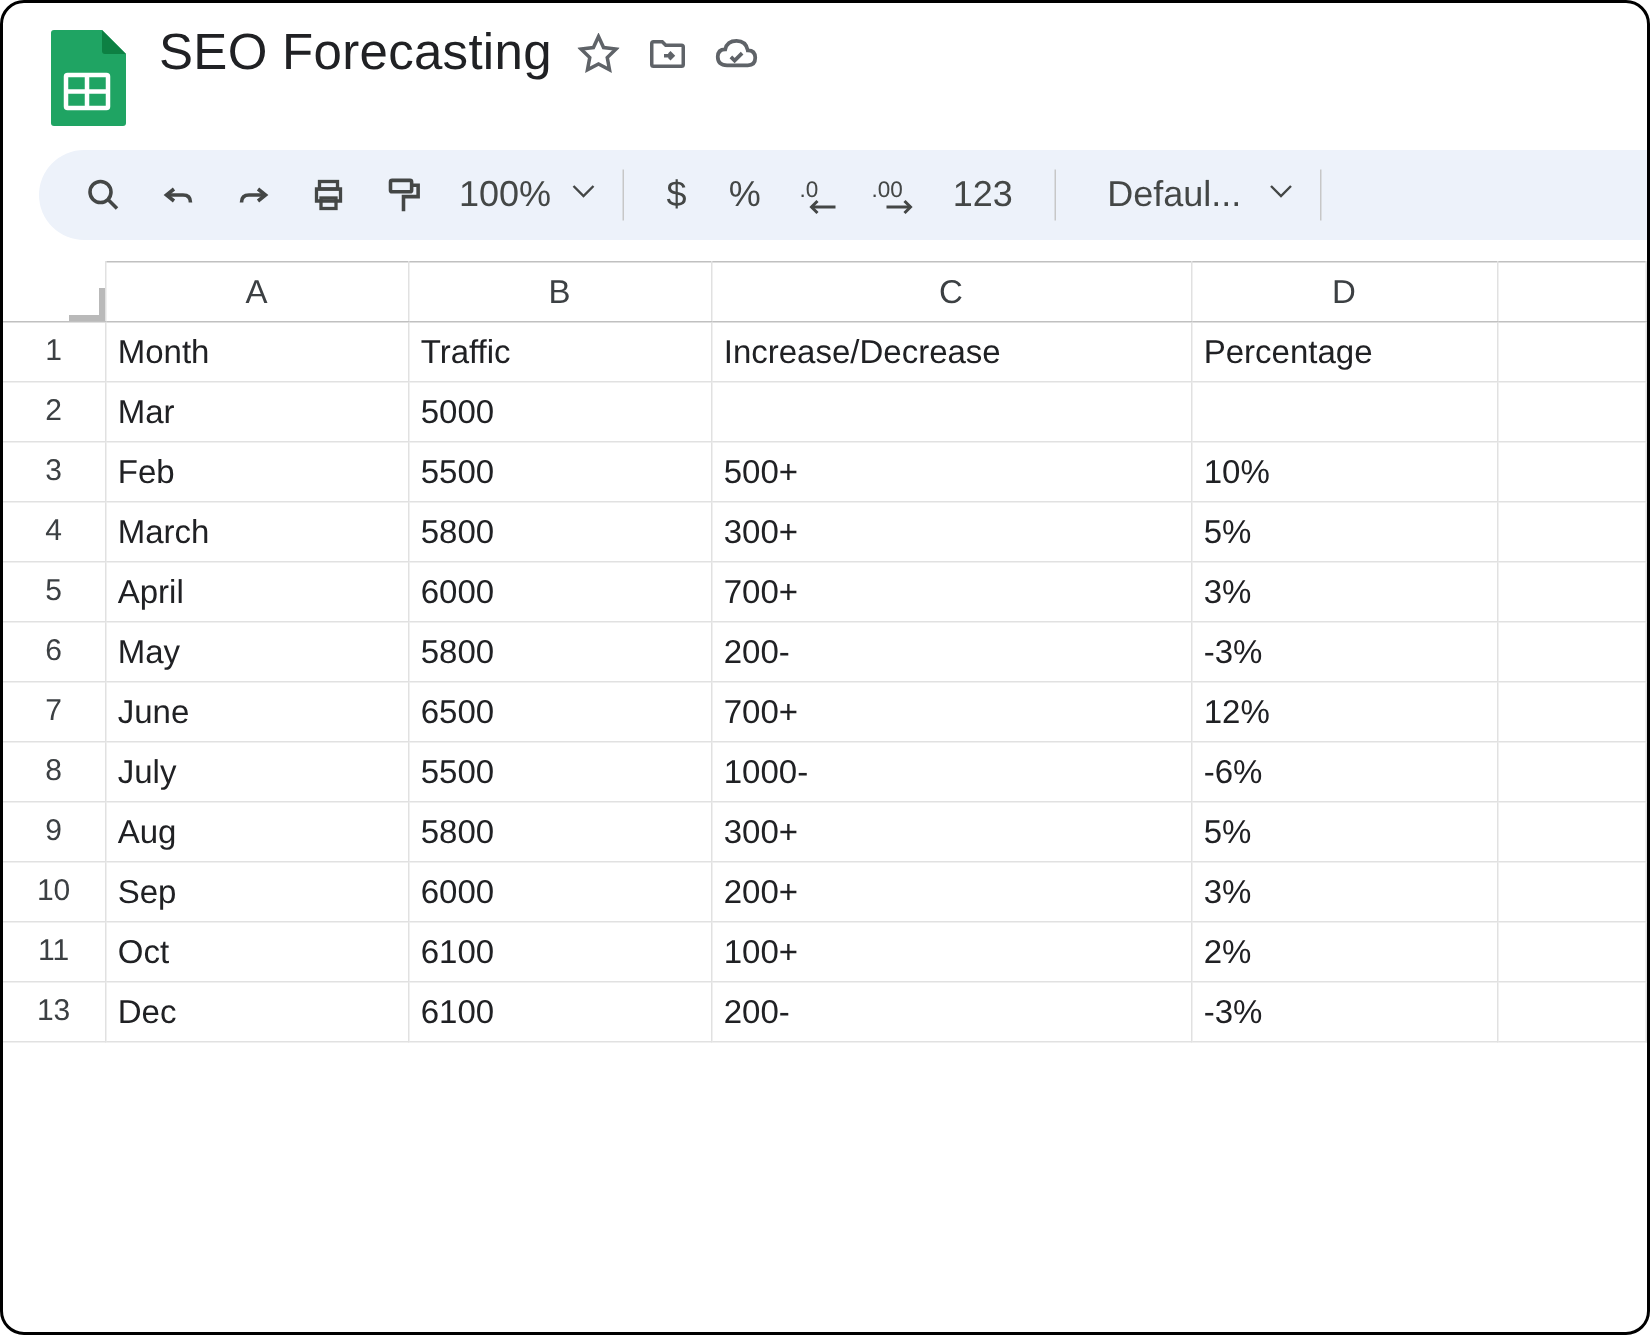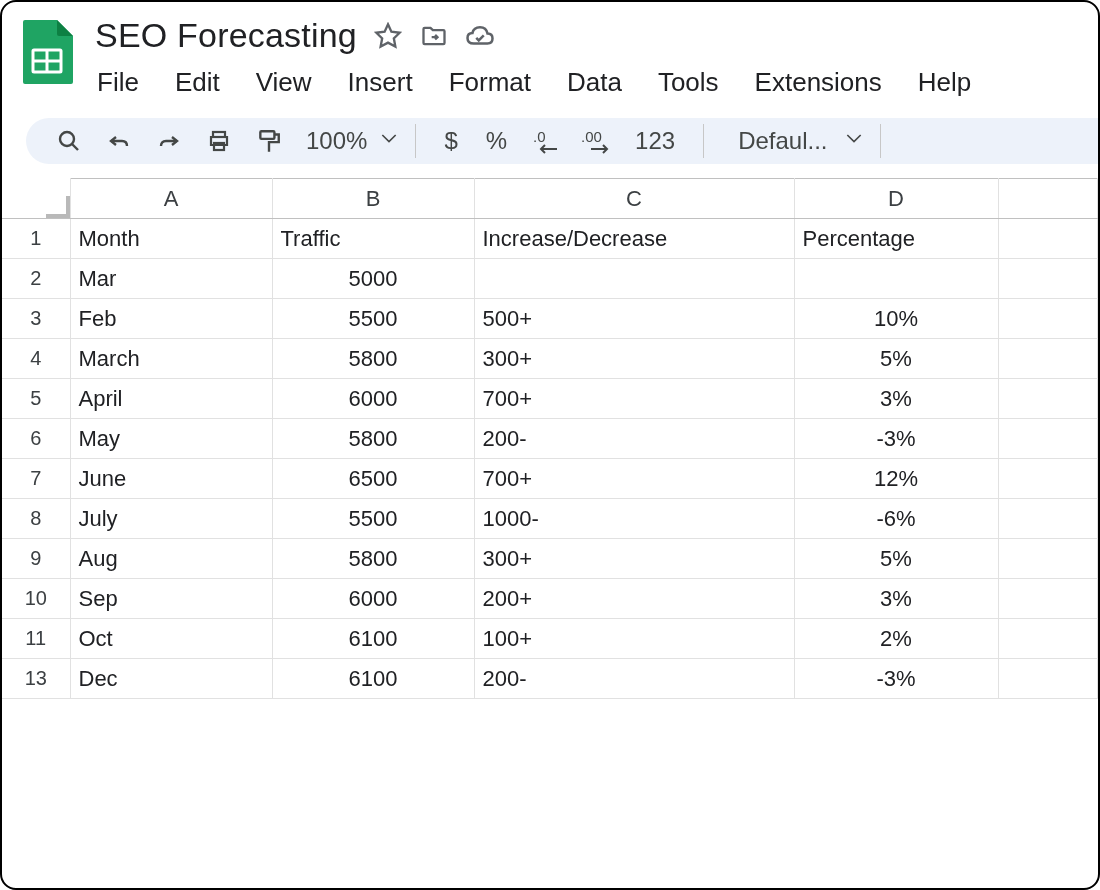--- a/index.html
+++ b/index.html
@@ -1,33 +1,33 @@
 <!DOCTYPE html>
 <html><head>
 <meta charset="utf-8">
 <style>
   * { box-sizing: border-box; }
   html, body { margin:0; padding:0; font-family: Arial, "Helvetica Neue", Helvetica, sans-serif; background:#fff; color:#202124; }
   .app { width:1100px; height:890px; border:2px solid #000; border-radius:16px; overflow:hidden; position:relative; background:#fff; }
 
   
-  .header { display:flex; align-items:flex-start; padding:14px 24px 0 17px; }
+  .header { display:flex; align-items:flex-start; padding:14px 24px 0 28px; }
   .logo { width:54px; height:64px; margin-right:22px; flex-shrink:0; position:relative; margin-top:4px;}
   .logo svg { width:54px; height:64px; display:block; }
   .title-block { display:flex; flex-direction:column; }
   .title-row { display:flex; align-items:center; gap:16px; }
   .doc-title { font-size:34px; font-weight:400; color:#202124; letter-spacing:0.2px; }
   .title-icon { width:30px; height:30px; display:flex; align-items:center; justify-content:center; color:#5f6368; cursor:pointer; }
   .title-icon svg { stroke:#5f6368; }
 
   .menu-row { display:flex; gap:32px; margin-top:8px; }
   .menu-item { font-size:26px; color:#202124; cursor:pointer; padding:4px 2px;}
 
   
-  .toolbar { margin:16px 0 0 24px; background:#edf2fa; border-radius:40px 0 0 40px; height:46px; display:flex; align-items:center; padding:0 20px 0 22px; gap:8px; width:calc(100% - 24px); }
+  .toolbar { margin:16px 0 0 24px; background:#edf2fa; border-radius:40px 0 0 40px; height:60px; display:flex; align-items:center; padding:0 20px 0 22px; gap:8px; width:calc(100% - 24px); }
   .tbtn { width:42px; height:42px; display:flex; align-items:center; justify-content:center; color:#444746; cursor:pointer; border-radius:6px; }
   .tbtn svg { stroke:#444746; }
   .zoom { font-size:24px; color:#444746; padding:0 4px 0 8px; cursor:pointer;}
   .dropdown-caret { color:#444746; margin-left:2px; cursor:pointer;}
   .vsep { width:1px; height:34px; background:#c7c7c7; margin:0 10px; }
   .tlabel { font-size:24px; color:#444746; padding:0 10px; cursor:pointer;}
   .font-sel { font-size:24px; color:#444746; margin-left:16px; cursor:pointer;}
 
   
   .grid { margin-top:14px; }
@@ -40,21 +40,21 @@
   col.cE { width:auto; }
 
   th, td { border:1px solid #e1e1e1; height:40px; font-size:22px; }
   thead th { background:#fff; color:#3c4043; font-weight:400; text-align:center; border-top:1px solid #c0c0c0; border-bottom:1px solid #c0c0c0;}
   thead th.sel-corner { background:#fff; border-left:none; border-top:none; position:relative;}
   thead th.sel-corner::after{ content:""; position:absolute; right:0; bottom:0; border-right:4px solid #b9b9b9; border-bottom:4px solid #b9b9b9; width:20px; height:18px;}
   tbody th.rownum { background:#fff; color:#3c4043; font-weight:400; text-align:center; font-size:20px; border-left:none;}
   tbody td { padding:0 8px; }
   .hdr { font-weight:400; text-align:left;}
   .txt { text-align:left; }
-  .num { text-align:center; }
+  .num { text-align:left; }
   tbody tr.blank td { }
 </style>
 </head>
 <body>
 
 <div class="app">
 
   <div class="header">
     <div class="logo">
       <svg viewBox="0 0 54 64">
@@ -79,31 +79,20 @@
               <path d="M10 13 H15 M13 11 L15 13 L13 15"></path>
             </svg>
         </span>
         <span class="title-icon">
           <svg width="30" height="26" viewBox="0 0 24 20" fill="none" stroke-width="2">
               <path d="M7 16 Q2 16 2 11.5 Q2 7.5 6 7.5 Q7 3 12 3 Q17 3 18 8 Q22 8 22 12 Q22 16 18 16 Z"></path>
               <path d="M9 11.5 L11 13.5 L15 9.5"></path>
             </svg>
         </span>
       </div>
-      <div class="menu-row">
-        <span class="menu-item">File</span>
-        <span class="menu-item">Edit</span>
-        <span class="menu-item">View</span>
-        <span class="menu-item">Insert</span>
-        <span class="menu-item">Format</span>
-        <span class="menu-item">Data</span>
-        <span class="menu-item">Tools</span>
-        <span class="menu-item">Extensions</span>
-        <span class="menu-item">Help</span>
-      </div>
     </div>
   </div>
 
   <div class="toolbar">
     <span class="tbtn">
         <svg width="24" height="24" viewBox="0 0 24 24" fill="none" stroke-width="2.4">
           <circle cx="10" cy="10" r="7"></circle>
           <line x1="15" y1="15" x2="21" y2="21"></line>
         </svg>
       </span>

